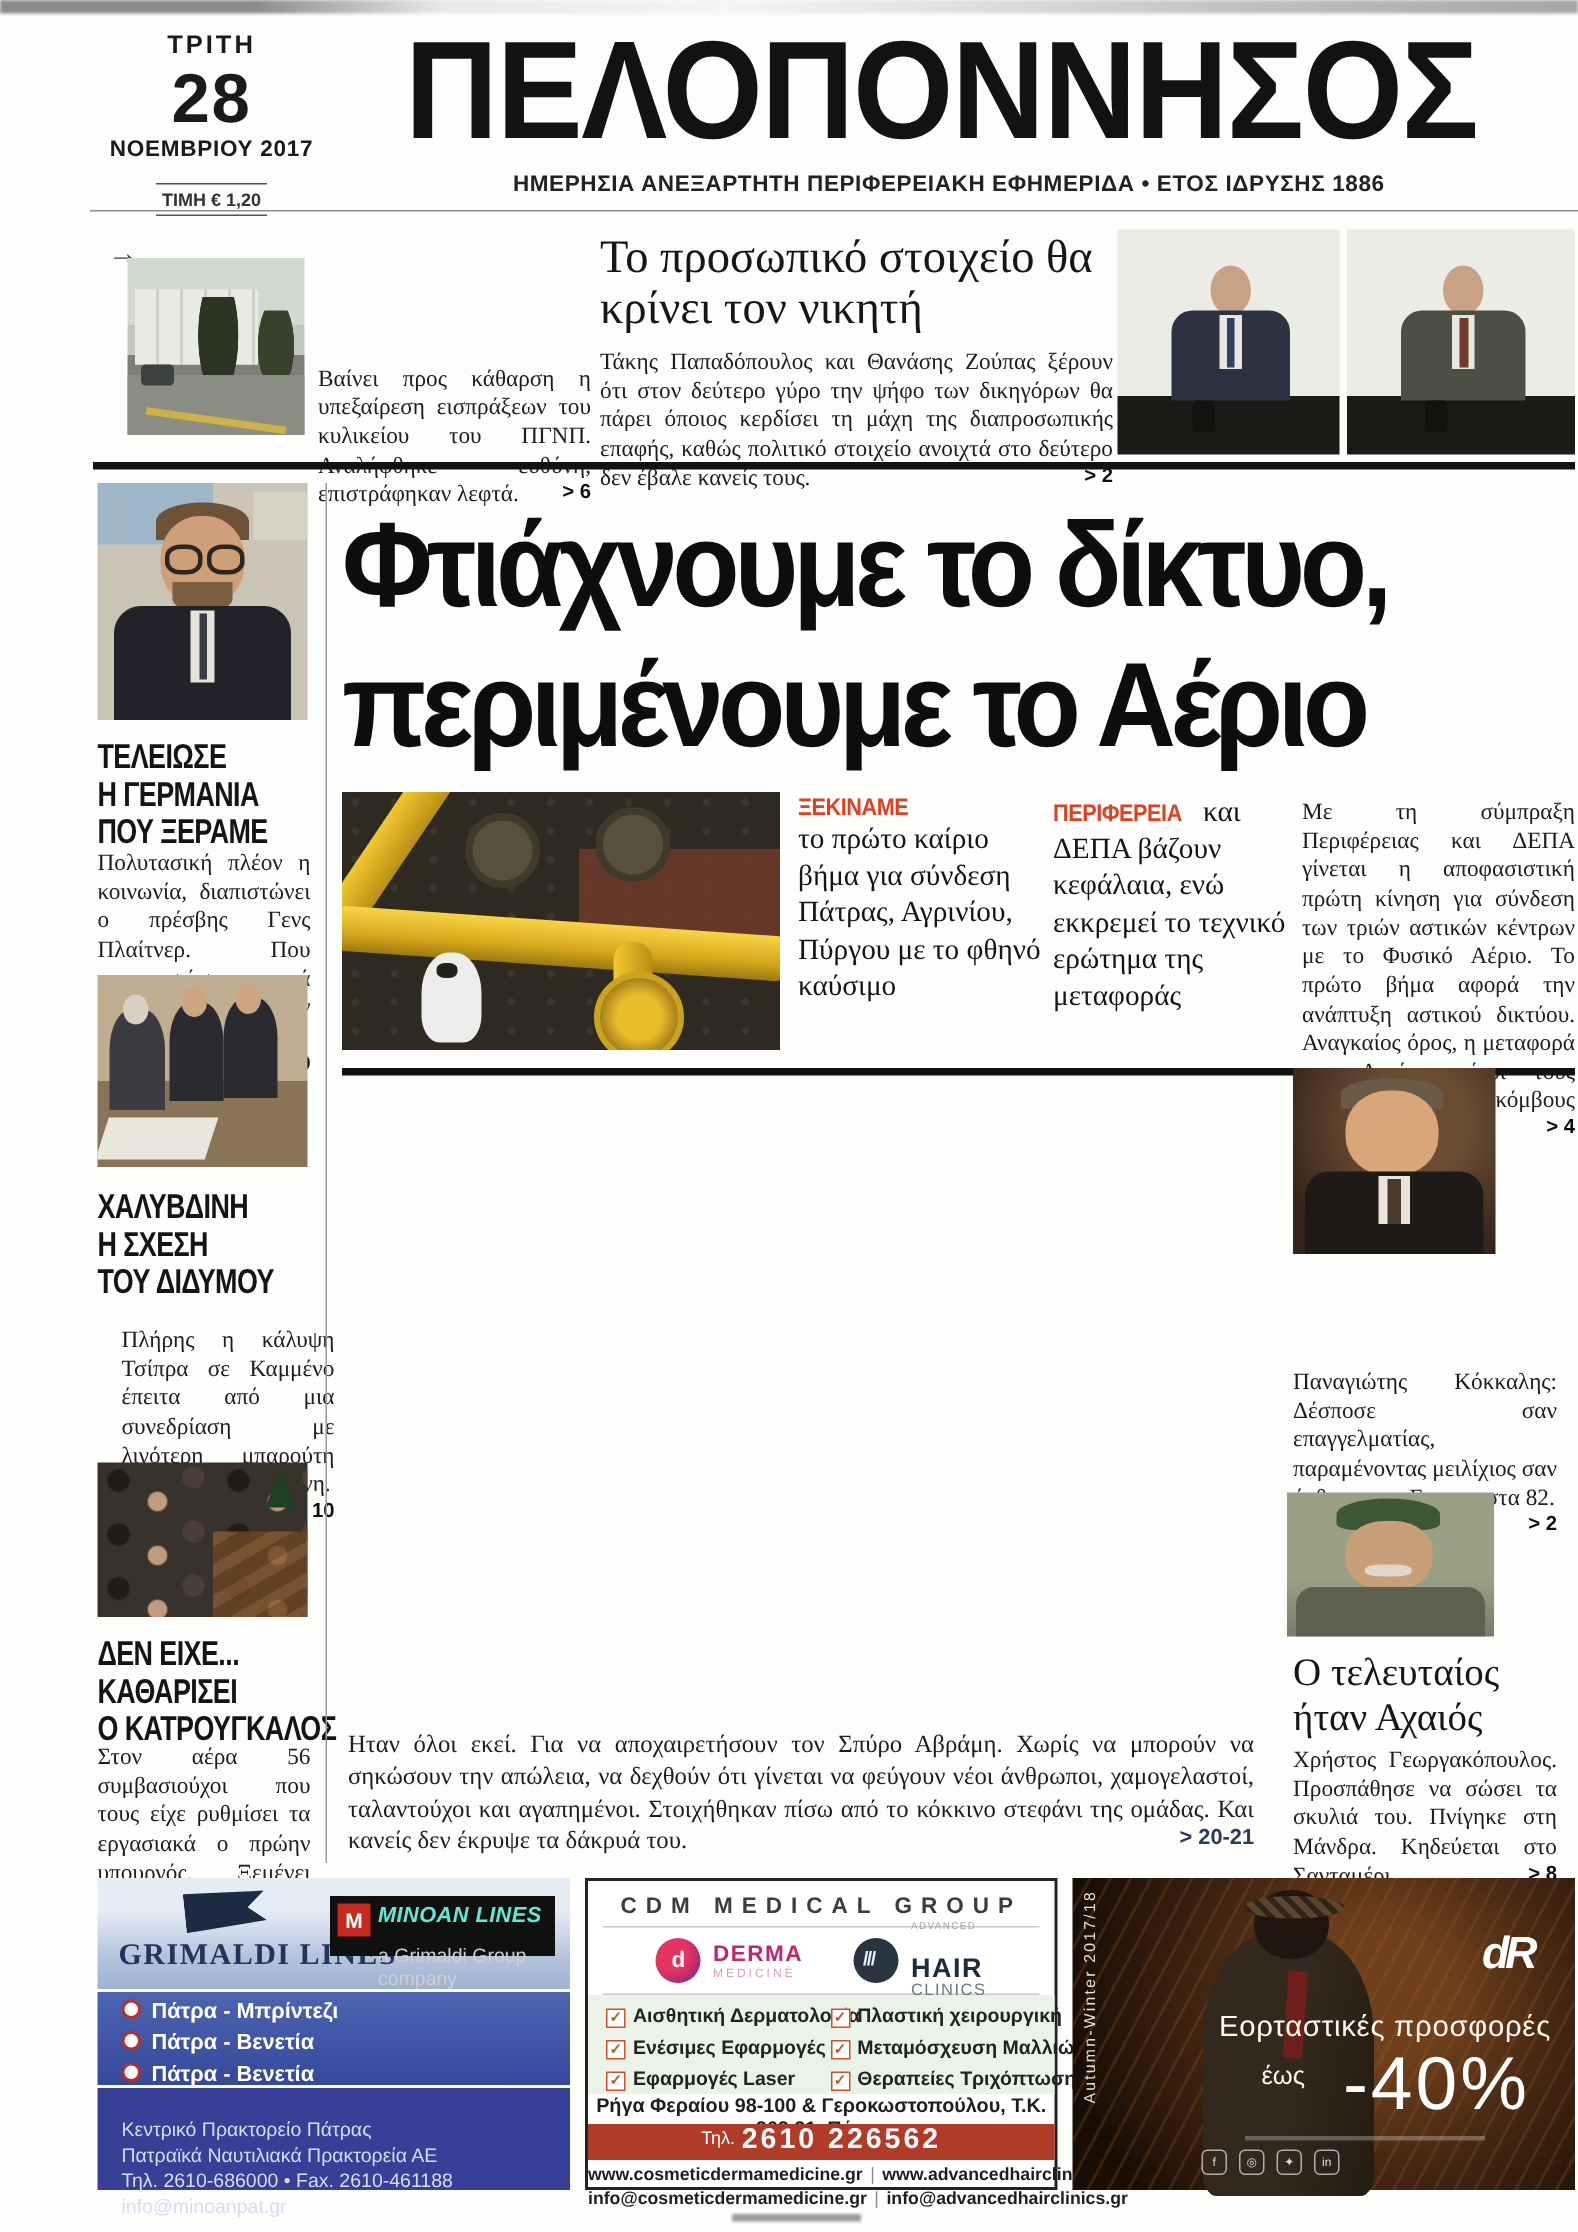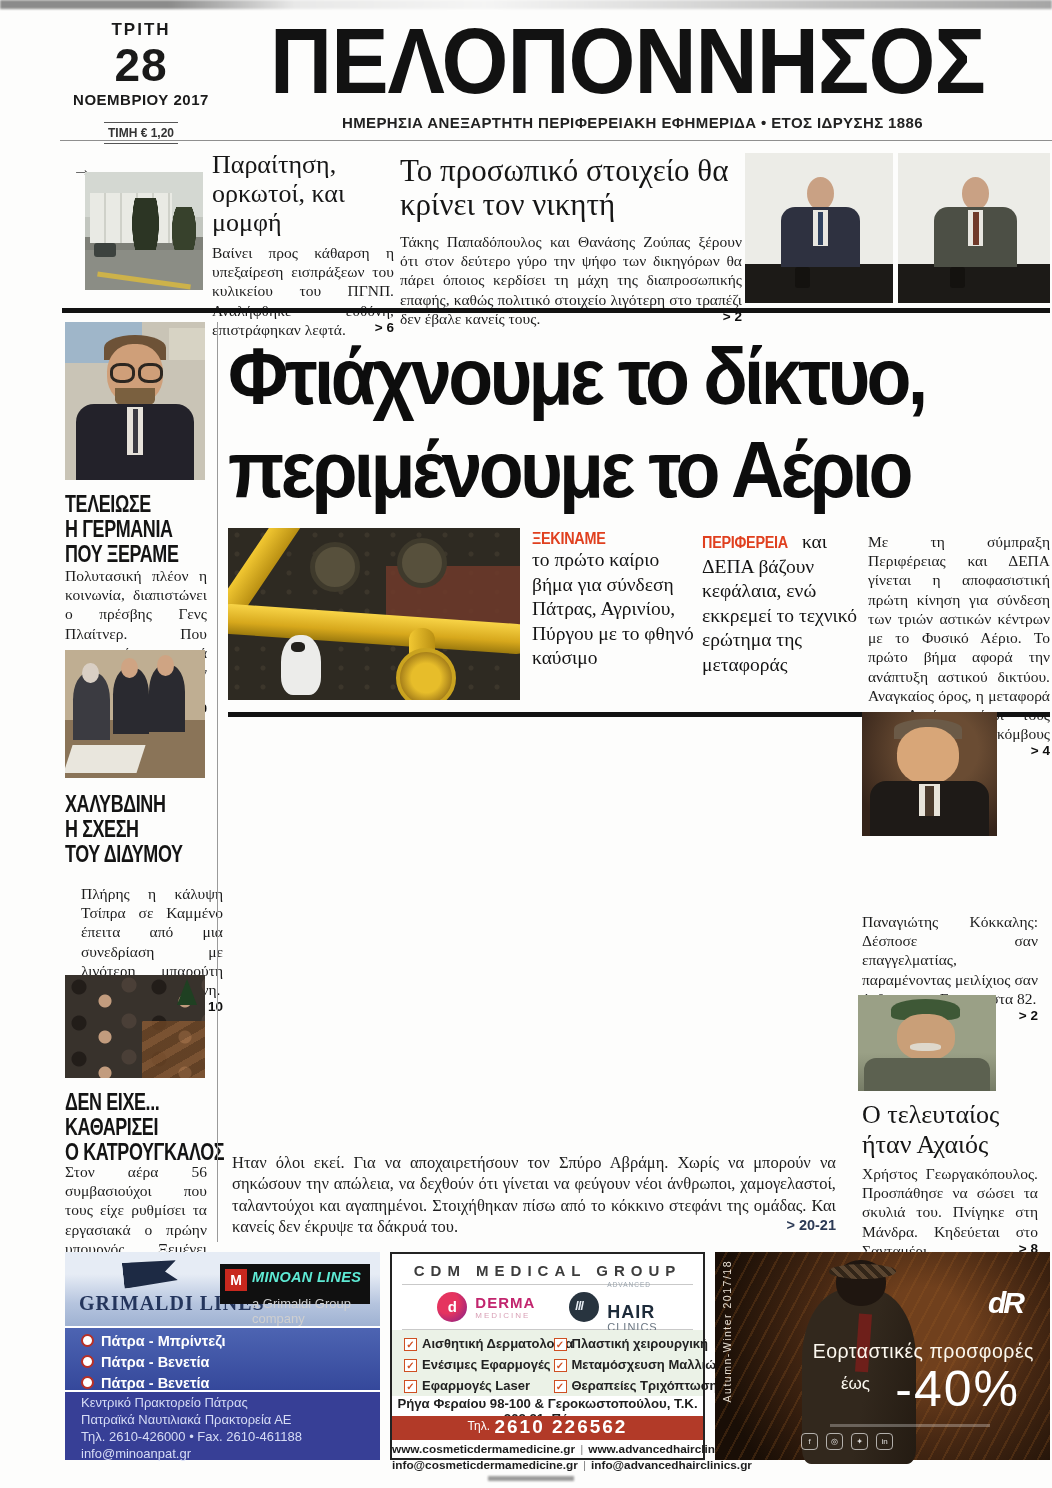--- a/index.html
+++ b/index.html
@@ -153,21 +153,21 @@
   .gr-minoan{position:absolute;right:10px;top:12px;width:150px;height:40px;background:#101010;}
   .gr-minoan .sq{position:absolute;left:5px;top:5px;width:22px;height:22px;background:#c8281e;color:#fff;
       font-weight:bold;font-size:14px;text-align:center;line-height:22px;}
   .gr-minoan .txt{position:absolute;left:32px;top:5px;color:#5eead4;font-weight:bold;font-style:italic;font-size:14.5px;letter-spacing:.3px;}
   .gr-minoan .sub{position:absolute;left:32px;top:32px;color:#cfcfcf;font-size:13px;}
   .gr-routes{position:absolute;left:0;top:76px;width:100%;height:62px;background:linear-gradient(#4d64b2,#35489b);}
   .gr-route{position:relative;margin:5px 0 0 16px;color:#fff;font-weight:bold;font-size:14.5px;}
   .gr-route .dot{display:inline-block;width:9px;height:9px;border-radius:50%;background:#fff;border:2.5px solid #b83026;
       margin-right:7px;vertical-align:-1px;}
   .gr-info{position:absolute;left:0;top:140px;width:100%;height:68px;background:#373f96;color:#d6dcf5;
-      font-size:13px;line-height:1.3;padding:3px 0 0 16px;box-sizing:border-box;}
+      font-size:13px;line-height:1.3;padding:20px 0 0 16px;box-sizing:border-box;}
 
   .ad-cdm{left:390px;top:1252px;width:315px;height:208px;background:#fff;border:2px solid #232323;box-sizing:border-box;}
   .cdm-title{position:absolute;left:0;top:8px;width:100%;text-align:center;font-weight:bold;font-size:15px;
       letter-spacing:6px;color:#3c3c3c;}
   .cdm-logos{position:absolute;left:10px;top:30px;width:291px;height:44px;border-top:1px solid #c9c9c9;border-bottom:1px solid #c9c9c9;
       display:flex;align-items:center;justify-content:center;gap:34px;}
   .cdm-circle{width:30px;height:30px;border-radius:50%;display:inline-block;}
   .derma-c{background:radial-gradient(circle at 35% 35%,#e5345f 40%,#7c1f8e);color:#fff;font-weight:bold;font-size:15px;text-align:center;line-height:30px;}
   .hair-c{background:#28343f;position:relative;}
   .hair-c::after{content:"///";color:#e8eef4;font-size:13px;font-weight:bold;position:absolute;left:6px;top:6px;letter-spacing:-1px;}
@@ -230,26 +230,25 @@
 
   <div class="abs arrow-glyph" style="left:72px;top:158px;">→</div>
   <div class="abs photo ph-street" style="left:85px;top:172px;width:118px;height:118px;">
     <div class="bldg"></div>
       <div class="tree1"></div>
       <div class="tree2"></div>
       <div class="road"></div>
       <div class="curb"></div>
       <div class="car"></div>
   </div>
-  <div class="abs serif-title" style="left:212px;top:150px;width:185px;font-size:26px;line-height:1.12;">Παραίτηση, ορκωτοί, και μομφή</div>
   <p class="abs body-serif" style="left:212px;top:243px;width:182px;margin:0;"><span>Βαίνει προς κάθαρση η υπεξαίρεση εισπράξεων του κυλικείου του ΠΓΝΠ. Αναλήφθηκε ευθύνη, επιστράφηκαν λεφτά.</span>
      <span class="pref">&gt; 6</span></p>
 
   <div class="abs serif-title" style="left:400px;top:154px;width:350px;font-size:31px;line-height:1.1;">Το προσωπικό στοιχείο θα κρίνει τον νικητή</div>
-  <p class="abs body-serif" style="left:400px;top:232px;width:342px;margin:0;"><span>Τάκης Παπαδόπουλος και Θανάσης Ζούπας ξέρουν ότι στον δεύτερο γύρο την ψήφο των δικηγόρων θα πάρει όποιος κερδίσει τη μάχη της διαπροσωπικής επαφής, καθώς πολιτικό στοιχείο λιγότερη στο τραπέζι δεν έβαλε κανείς τους.</span>
+  <p class="abs body-serif" style="left:400px;top:232px;width:342px;margin:0;"><span>Τάκης Παπαδόπουλος και Θανάσης Ζούπας ξέρουν ότι στον δεύτερο γύρο την ψήφο των δικηγόρων θα πάρει όποιος κερδίσει τη μάχη της διαπροσωπικής επαφής, καθώς πολιτικό στοιχείο ανοιχτά στο δεύτερο δεν έβαλε κανείς τους.</span>
      <span class="pref">&gt; 2</span></p>
 
   <div class="abs photo ph-wall" style="left:745px;top:153px;width:148px;height:150px;">
     <div class="head"></div>
       <div class="body"></div>
       <div class="shirt"></div>
       <div class="tie"></div>
       <div class="mic"></div>
   </div>
   <div class="abs photo ph-wall ph-wall2" style="left:898px;top:153px;width:152px;height:150px;">
@@ -371,21 +370,21 @@
       </div>
     </div>
     <div class="gr-routes">
       <div class="gr-route"><span class="dot"></span><span>Πάτρα - Μπρίντεζι</span></div>
       <div class="gr-route"><span class="dot"></span><span>Πάτρα - Βενετία</span></div>
       <div class="gr-route"><span class="dot"></span><span>Πάτρα - Βενετία</span></div>
     </div>
     <div class="gr-info">
       <div>Κεντρικό Πρακτορείο Πάτρας</div>
       <div>Πατραϊκά Ναυτιλιακά Πρακτορεία ΑΕ</div>
-      <div>Τηλ. 2610-426000 • Fax. 2610-461188</div>
+      <div>Τηλ. 2610-686000 • Fax. 2610-461188</div>
       <div>info@minoanpat.gr</div>
     </div>
   </div>
 
   <div class="abs ad-cdm">
     <div class="cdm-title">CDM MEDICAL GROUP</div>
     <div class="cdm-logos">
       <span class="cdm-lg">
         <span class="cdm-circle derma-c">d</span>
         <span>

